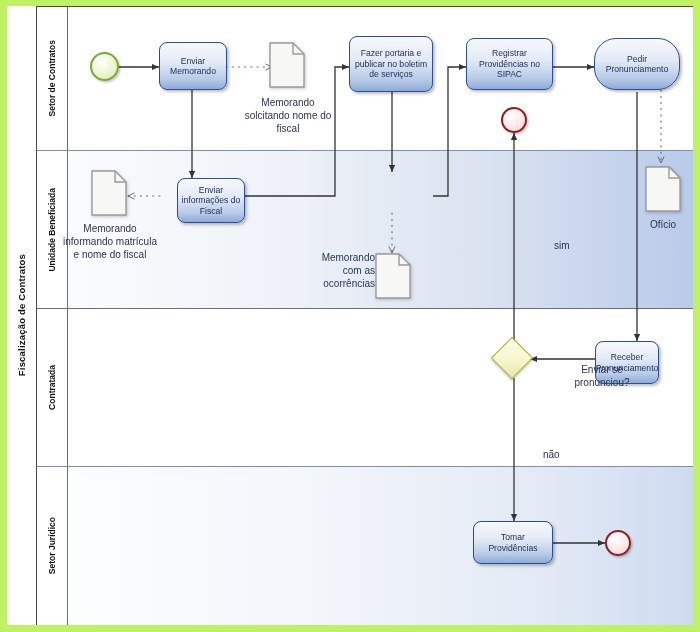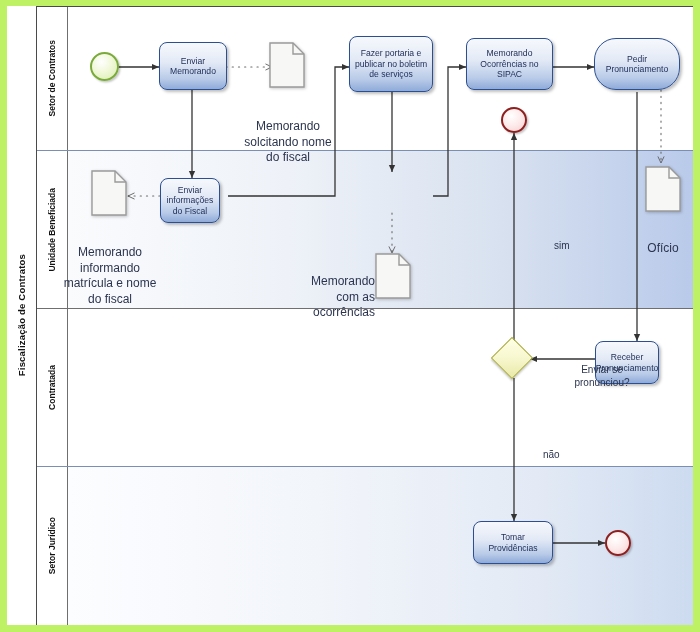--- a/index.html
+++ b/index.html
@@ -53,21 +53,21 @@
 
   
   .gw{position:absolute;box-sizing:border-box;
       border:1.6px solid #a8a93a;
       background:linear-gradient(135deg,#ffffe6 0%,#f7f7cf 50%,#e9e9a8 100%);
       transform:rotate(45deg);box-shadow:1.5px 1.5px 2px rgba(0,0,0,.2);}
 
   
   .doc{position:absolute;}
   .doc svg{display:block;filter:drop-shadow(1.5px 1.5px 1.5px rgba(0,0,0,.22));}
-  .doc-label{position:absolute;font-size:12px;color:#2c3550;text-align:center;line-height:1.3;margin-top:23px;}
+  .doc-label{position:absolute;font-size:10px;color:#2c3550;text-align:center;line-height:1.3;}
 
   .edge-label{position:absolute;font-size:10px;color:#2c3550;line-height:1.25;margin-left:33px;}
 </style>
 </head>
 <body>
 
 <div id="stage">
 
   <div class="pool-outer"></div>
   <div class="pool-title">
@@ -153,28 +153,28 @@
 
   <div class="task" style="left:159px;top:42px;width:68px;height:48px;">
     <span>Enviar Memorando</span>
   </div>
 
   <div class="task" style="left:349px;top:36px;width:84px;height:56px;">
     <span>Fazer portaria e publicar no boletim de serviços</span>
   </div>
 
   <div class="task" style="left:466px;top:38px;width:87px;height:52px;">
-    <span>Memorando Ocorrências no SIPAC</span>
+    <span>Registrar Providências no SIPAC</span>
   </div>
 
   <div class="task" style="left:594px;top:38px;width:86px;height:52px;border-radius:22px;">
     <span>Pedir Pronunciamento</span>
   </div>
 
-  <div class="task" style="left:160px;top:178px;width:60px;height:45px;">
+  <div class="task" style="left:177px;top:178px;width:68px;height:45px;">
     <span>Enviar informações do Fiscal</span>
   </div>
 
 
   <div class="task" style="left:595px;top:341px;width:64px;height:43px;">
     <span>Receber Pronunciamento</span>
   </div>
 
   <div class="task" style="left:473px;top:521px;width:80px;height:43px;">
     <span>Tomar Providências</span>

